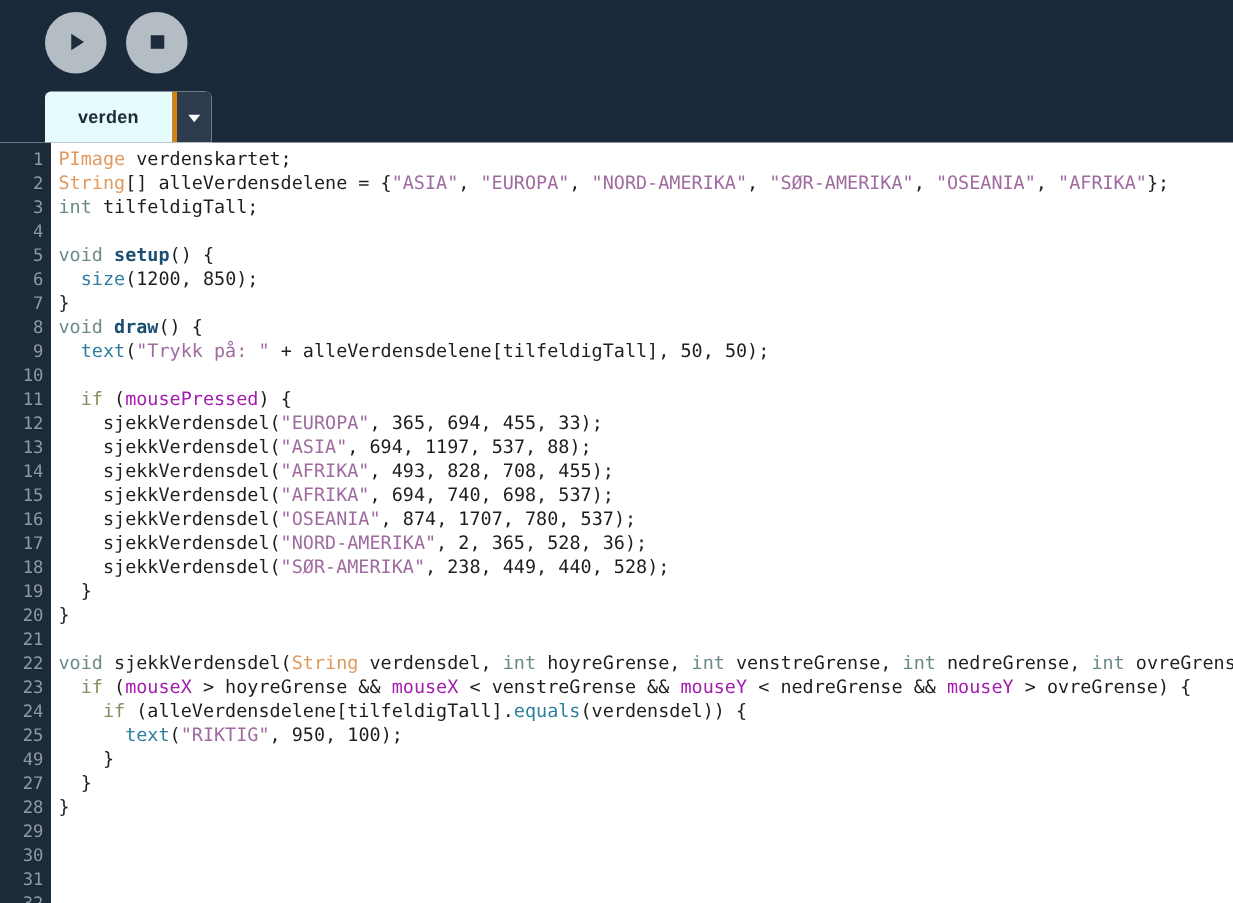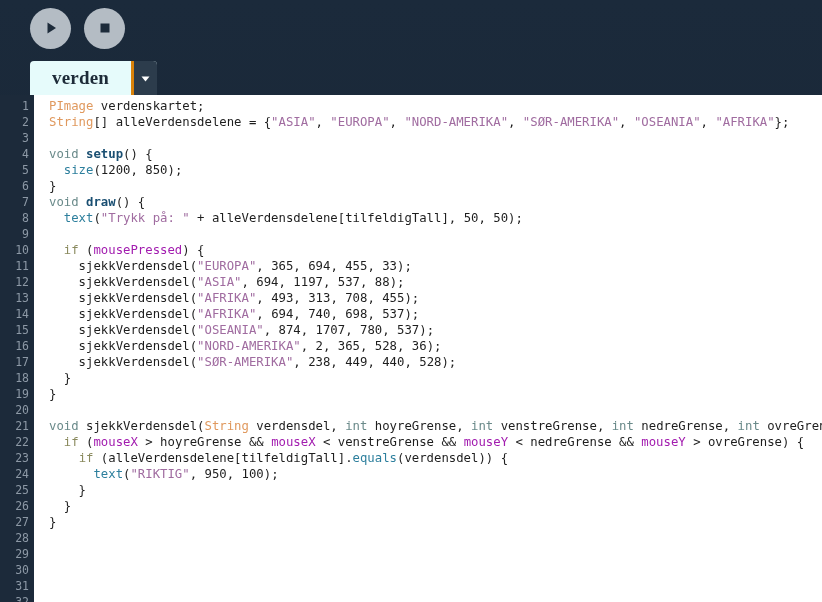--- a/index.html
+++ b/index.html
@@ -61,24 +61,24 @@
     align-items: stretch;
     background: #e6fbfb;
     border-radius: 4px 4px 0 0;
     overflow: hidden;
   }
 
   .tab-label {
     display: flex;
     align-items: center;
     padding: 0 22px 0 22px;
-    font-size: 19px;
+    font-size: 12px;
     font-weight: bold;
     color: #1d2b38;
-    font-family: Liberation Serif, serif;
+    font-family: Liberation Sans, sans-serif;
     letter-spacing: .2px;
   }
 
   .tab-caret {
     width: 26px;
     background: #2c3c4c;
     border-left: 3px solid #d9820a;
     display: flex;
     align-items: center;
     justify-content: center;
@@ -111,21 +111,21 @@
     line-height: 16px;
     font-family: "DejaVu Sans Mono", monospace;
     font-size: 11.5px;
     color: #8d99a6;
     padding-right: 5px;
   }
 
   .code {
     flex: 1 1 auto;
     padding-top: 3px;
-    padding-left: 15px;
+    padding-left: 5px;
     overflow: hidden;
   }
 
   .code .row {
     height: 16px;
     line-height: 16px;
     font-family: "DejaVu Sans Mono", monospace;
     font-size: 12.3px;
     color: #1e1e1e;
     white-space: pre;
@@ -197,42 +197,43 @@
         <span class="ln">16</span>
         <span class="ln">17</span>
         <span class="ln">18</span>
         <span class="ln">19</span>
         <span class="ln">20</span>
         <span class="ln">21</span>
         <span class="ln">22</span>
         <span class="ln">23</span>
         <span class="ln">24</span>
         <span class="ln">25</span>
-        <span class="ln">26</span>
+        <span class="ln">49</span>
         <span class="ln">27</span>
         <span class="ln">28</span>
         <span class="ln">29</span>
         <span class="ln">30</span>
         <span class="ln">31</span>
         <span class="ln">32</span>
       </div>
     <div class="code" id="code">
         <div class="row"><span class="t-type">PImage</span><span class="t-plain"> verdenskartet;</span></div>
         <div class="row"><span class="t-type">String</span><span class="t-plain">[] alleVerdensdelene = {</span><span class="t-str">"ASIA"</span><span class="t-plain">, </span><span class="t-str">"EUROPA"</span><span class="t-plain">, </span><span class="t-str">"NORD-AMERIKA"</span><span class="t-plain">, </span><span class="t-str">"SØR-AMERIKA"</span><span class="t-plain">, </span><span class="t-str">"OSEANIA"</span><span class="t-plain">, </span><span class="t-str">"AFRIKA"</span><span class="t-plain">};</span></div>
+        <div class="row"><span class="t-kw">int</span><span class="t-plain"> tilfeldigTall;</span></div>
         <div class="row">&nbsp;</div>
         <div class="row"><span class="t-kw">void</span><span class="t-plain"> </span><span class="t-fdef">setup</span><span class="t-plain">() {</span></div>
         <div class="row"><span class="t-plain">  </span><span class="t-fname">size</span><span class="t-plain">(</span><span class="t-num">1200</span><span class="t-plain">, </span><span class="t-num">850</span><span class="t-plain">);</span></div>
         <div class="row"><span class="t-plain">}</span></div>
         <div class="row"><span class="t-kw">void</span><span class="t-plain"> </span><span class="t-fdef">draw</span><span class="t-plain">() {</span></div>
         <div class="row"><span class="t-plain">  </span><span class="t-fname">text</span><span class="t-plain">(</span><span class="t-str">"Trykk på: "</span><span class="t-plain"> + alleVerdensdelene[tilfeldigTall], </span><span class="t-num">50</span><span class="t-plain">, </span><span class="t-num">50</span><span class="t-plain">);</span></div>
         <div class="row">&nbsp;</div>
         <div class="row"><span class="t-plain">  </span><span class="t-ctl">if</span><span class="t-plain"> (</span><span class="t-var">mousePressed</span><span class="t-plain">) {</span></div>
         <div class="row"><span class="t-plain">    sjekkVerdensdel(</span><span class="t-str">"EUROPA"</span><span class="t-plain">, </span><span class="t-num">365</span><span class="t-plain">, </span><span class="t-num">694</span><span class="t-plain">, </span><span class="t-num">455</span><span class="t-plain">, </span><span class="t-num">33</span><span class="t-plain">);</span></div>
         <div class="row"><span class="t-plain">    sjekkVerdensdel(</span><span class="t-str">"ASIA"</span><span class="t-plain">, </span><span class="t-num">694</span><span class="t-plain">, </span><span class="t-num">1197</span><span class="t-plain">, </span><span class="t-num">537</span><span class="t-plain">, </span><span class="t-num">88</span><span class="t-plain">);</span></div>
-        <div class="row"><span class="t-plain">    sjekkVerdensdel(</span><span class="t-str">"AFRIKA"</span><span class="t-plain">, </span><span class="t-num">493</span><span class="t-plain">, </span><span class="t-num">313</span><span class="t-plain">, </span><span class="t-num">708</span><span class="t-plain">, </span><span class="t-num">455</span><span class="t-plain">);</span></div>
+        <div class="row"><span class="t-plain">    sjekkVerdensdel(</span><span class="t-str">"AFRIKA"</span><span class="t-plain">, </span><span class="t-num">493</span><span class="t-plain">, </span><span class="t-num">828</span><span class="t-plain">, </span><span class="t-num">708</span><span class="t-plain">, </span><span class="t-num">455</span><span class="t-plain">);</span></div>
         <div class="row"><span class="t-plain">    sjekkVerdensdel(</span><span class="t-str">"AFRIKA"</span><span class="t-plain">, </span><span class="t-num">694</span><span class="t-plain">, </span><span class="t-num">740</span><span class="t-plain">, </span><span class="t-num">698</span><span class="t-plain">, </span><span class="t-num">537</span><span class="t-plain">);</span></div>
         <div class="row"><span class="t-plain">    sjekkVerdensdel(</span><span class="t-str">"OSEANIA"</span><span class="t-plain">, </span><span class="t-num">874</span><span class="t-plain">, </span><span class="t-num">1707</span><span class="t-plain">, </span><span class="t-num">780</span><span class="t-plain">, </span><span class="t-num">537</span><span class="t-plain">);</span></div>
         <div class="row"><span class="t-plain">    sjekkVerdensdel(</span><span class="t-str">"NORD-AMERIKA"</span><span class="t-plain">, </span><span class="t-num">2</span><span class="t-plain">, </span><span class="t-num">365</span><span class="t-plain">, </span><span class="t-num">528</span><span class="t-plain">, </span><span class="t-num">36</span><span class="t-plain">);</span></div>
         <div class="row"><span class="t-plain">    sjekkVerdensdel(</span><span class="t-str">"SØR-AMERIKA"</span><span class="t-plain">, </span><span class="t-num">238</span><span class="t-plain">, </span><span class="t-num">449</span><span class="t-plain">, </span><span class="t-num">440</span><span class="t-plain">, </span><span class="t-num">528</span><span class="t-plain">);</span></div>
         <div class="row"><span class="t-plain">  }</span></div>
         <div class="row"><span class="t-plain">}</span></div>
         <div class="row">&nbsp;</div>
         <div class="row"><span class="t-kw">void</span><span class="t-plain"> sjekkVerdensdel(</span><span class="t-type">String</span><span class="t-plain"> verdensdel, </span><span class="t-kw">int</span><span class="t-plain"> hoyreGrense, </span><span class="t-kw">int</span><span class="t-plain"> venstreGrense, </span><span class="t-kw">int</span><span class="t-plain"> nedreGrense, </span><span class="t-kw">int</span><span class="t-plain"> ovreGrense) {</span></div>
         <div class="row"><span class="t-plain">  </span><span class="t-ctl">if</span><span class="t-plain"> (</span><span class="t-var">mouseX</span><span class="t-plain"> &gt; hoyreGrense &amp;&amp; </span><span class="t-var">mouseX</span><span class="t-plain"> &lt; venstreGrense &amp;&amp; </span><span class="t-var">mouseY</span><span class="t-plain"> &lt; nedreGrense &amp;&amp; </span><span class="t-var">mouseY</span><span class="t-plain"> &gt; ovreGrense) {</span></div>
         <div class="row"><span class="t-plain">    </span><span class="t-ctl">if</span><span class="t-plain"> (alleVerdensdelene[tilfeldigTall].</span><span class="t-fname">equals</span><span class="t-plain">(verdensdel)) {</span></div>

